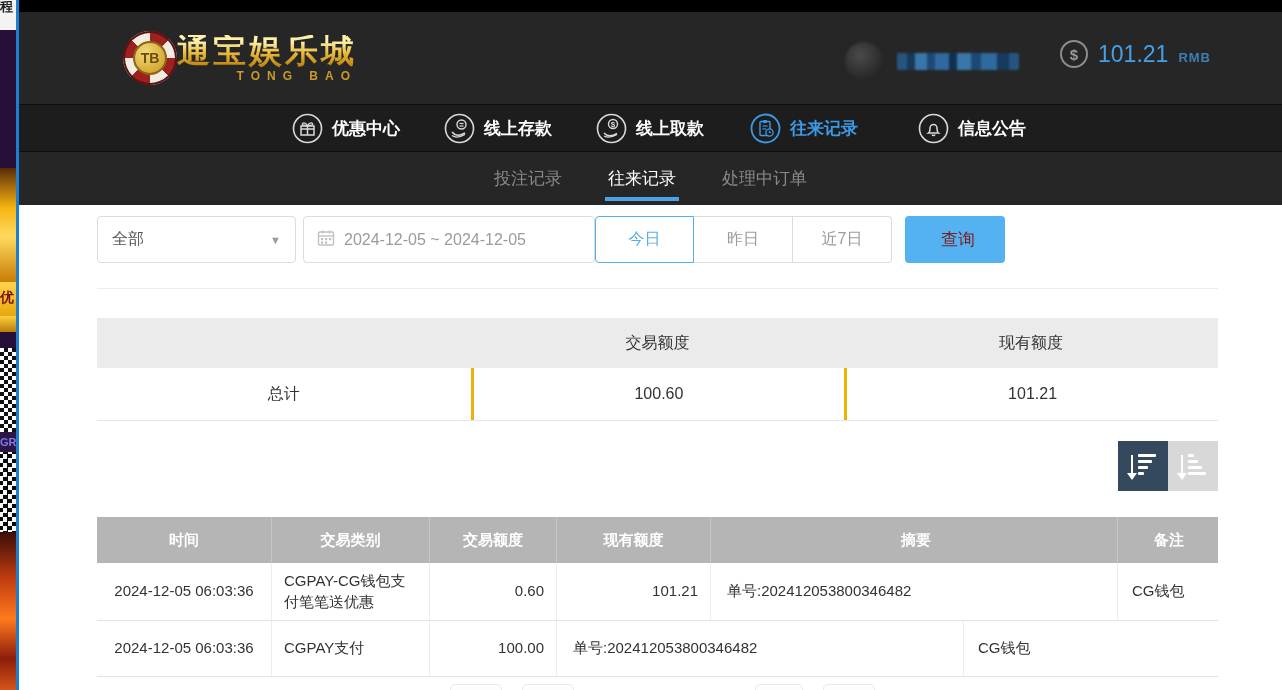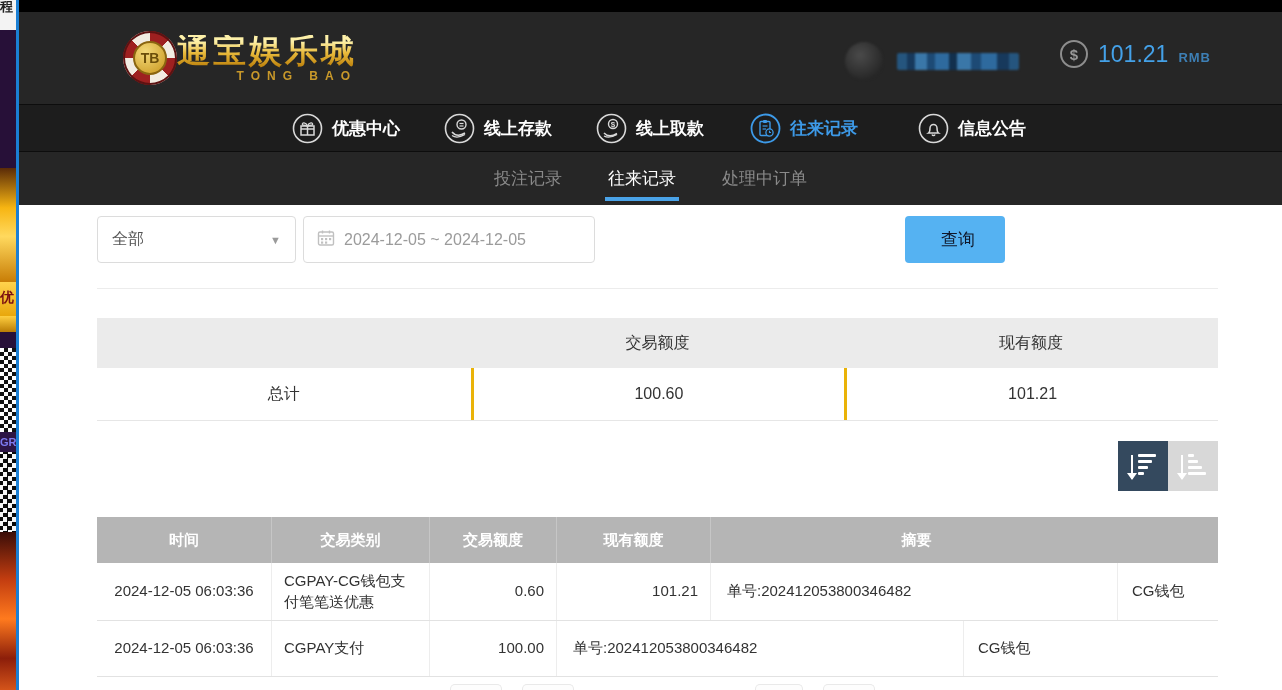--- a/index.html
+++ b/index.html
@@ -61,21 +61,21 @@
   .field { position:absolute; top:11px; height:47px; border:1px solid #dcdcdc; border-radius:4px; background:#fff; display:flex; align-items:center; font-size:16px; }
   #type-select { left:78px; width:199px; padding:0 14px; color:#555; justify-content:space-between; cursor:pointer; }
   #type-caret { color:#9a9a9a; font-size:11px; }
   #date-range { left:284px; width:292px; padding:0 13px; color:#9b9b9b; gap:9px; cursor:pointer; }
   #btn-group { position:absolute; left:576px; top:11px; height:47px; display:flex; }
   .quick-btn { width:99px; height:47px; border:1px solid #dcdcdc; background:#fff; color:#9b9b9b; font-size:16px; display:flex; align-items:center; justify-content:center; cursor:pointer; }
   .quick-btn:first-child { border-radius:4px 0 0 4px; }
   .quick-btn:last-child { border-radius:0 4px 4px 0; }
   .quick-btn + .quick-btn { border-left:none; }
   .quick-btn.active { border:1px solid #54aeef; color:#54aeef; }
-  #search-btn { position:absolute; left:886px; top:11px; width:100px; height:47px; background:#55b2f2; border:none; border-radius:4px; color:#0f172a; font-size:17px; cursor:pointer;padding-left:6px; }
+  #search-btn { position:absolute; left:886px; top:11px; width:100px; height:47px; background:#55b2f2; border:none; border-radius:4px; color:#7f1d1d; font-size:17px; cursor:pointer;padding-left:6px; }
 
   #filter-divider { position:absolute; left:78px; top:83px; width:1121px; height:1px; background:#ececec; }
 
   
   #summary-table { position:absolute; left:78px; top:113px; width:1121px; }
   .sum-row { display:flex; }
   #summary-head { height:50px; background:#ebebeb; }
   #summary-body { height:53px; background:#fff; border-bottom:1px solid #e6e6e6; }
   .sum-cell { width:33.33%; display:flex; align-items:center; justify-content:center; font-size:16px; color:#333; }
   #summary-head .sum-cell { color:#333; }
@@ -238,20 +238,25 @@
             <line x1="12.5" y1="1.5" x2="12.5" y2="4.5" stroke="#c0c0c0" stroke-width="1.4"></line>
             <rect x="4" y="9" width="2.2" height="2.2" fill="#c0c0c0"></rect>
             <rect x="8" y="9" width="2.2" height="2.2" fill="#c0c0c0"></rect>
             <rect x="12" y="9" width="2.2" height="2.2" fill="#c0c0c0"></rect>
             <rect x="4" y="12.5" width="2.2" height="2.2" fill="#c0c0c0"></rect>
             <rect x="8" y="12.5" width="2.2" height="2.2" fill="#c0c0c0"></rect>
           </svg>
       </span>
       <span>2024-12-05 ~ 2024-12-05</span>
     </div>
+    <div id="btn-group">
+      <div class="quick-btn active">今日</div>
+      <div class="quick-btn">昨日</div>
+      <div class="quick-btn">近7日</div>
+    </div>
     <button id="search-btn">查询</button>
 
     <div id="filter-divider"></div>
 
     <div id="summary-table">
       <div id="summary-head" class="sum-row">
         <div class="sum-cell"></div>
         <div class="sum-cell">交易额度</div>
         <div class="sum-cell">现有额度</div>
       </div>
@@ -287,20 +292,21 @@
       </div>
     </div>
 
     <div id="records-table">
       <div id="rt-head" class="rt-row">
         <div class="rt-cell c-time">时间</div>
         <div class="rt-cell c-type" style="justify-content:center">交易类别</div>
         <div class="rt-cell c-amount" style="justify-content:center">交易额度</div>
         <div class="rt-cell c-balance" style="justify-content:center">现有额度</div>
         <div class="rt-cell c-summary" style="justify-content:center">摘要</div>
+        <div class="rt-cell c-note" style="justify-content:center">备注</div>
       </div>
       <div id="row-1" class="rt-row rt-body-row">
         <div class="rt-cell c-time">2024-12-05 06:03:36</div>
         <div class="rt-cell c-type">CGPAY-CG钱包支付笔笔送优惠</div>
         <div class="rt-cell c-amount">0.60</div>
         <div class="rt-cell c-balance">101.21</div>
         <div class="rt-cell c-summary">单号:202412053800346482</div>
         <div class="rt-cell c-note">CG钱包</div>
       </div>
       <div id="row-2" class="rt-row rt-body-row">

